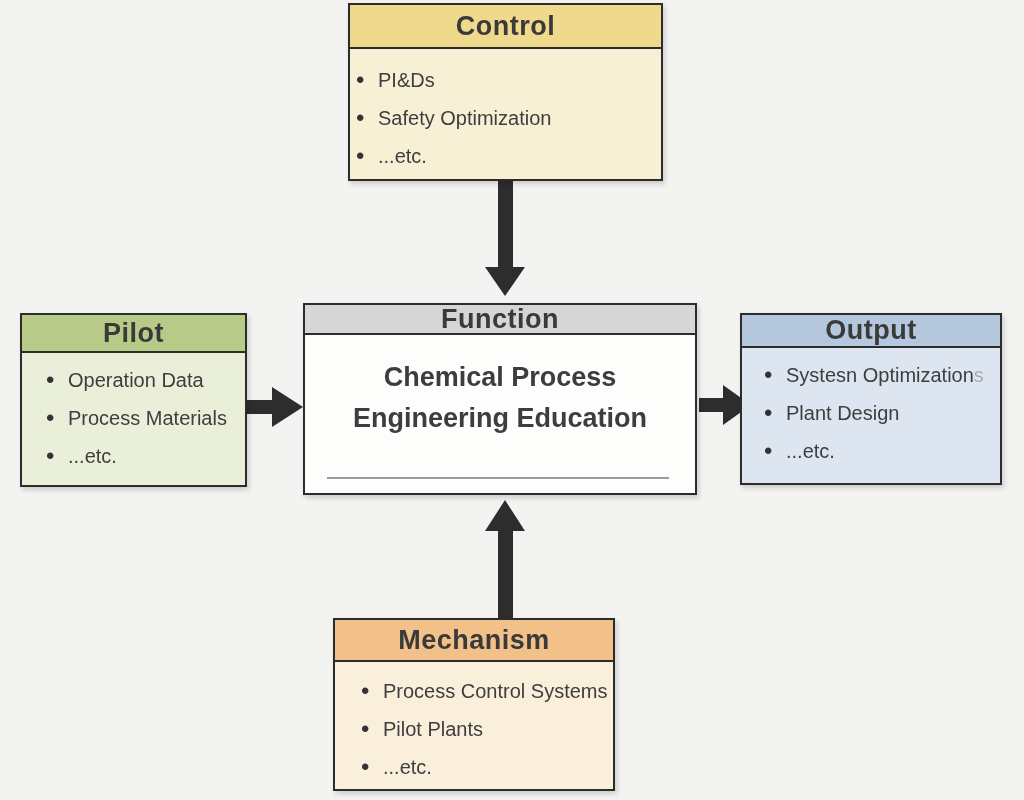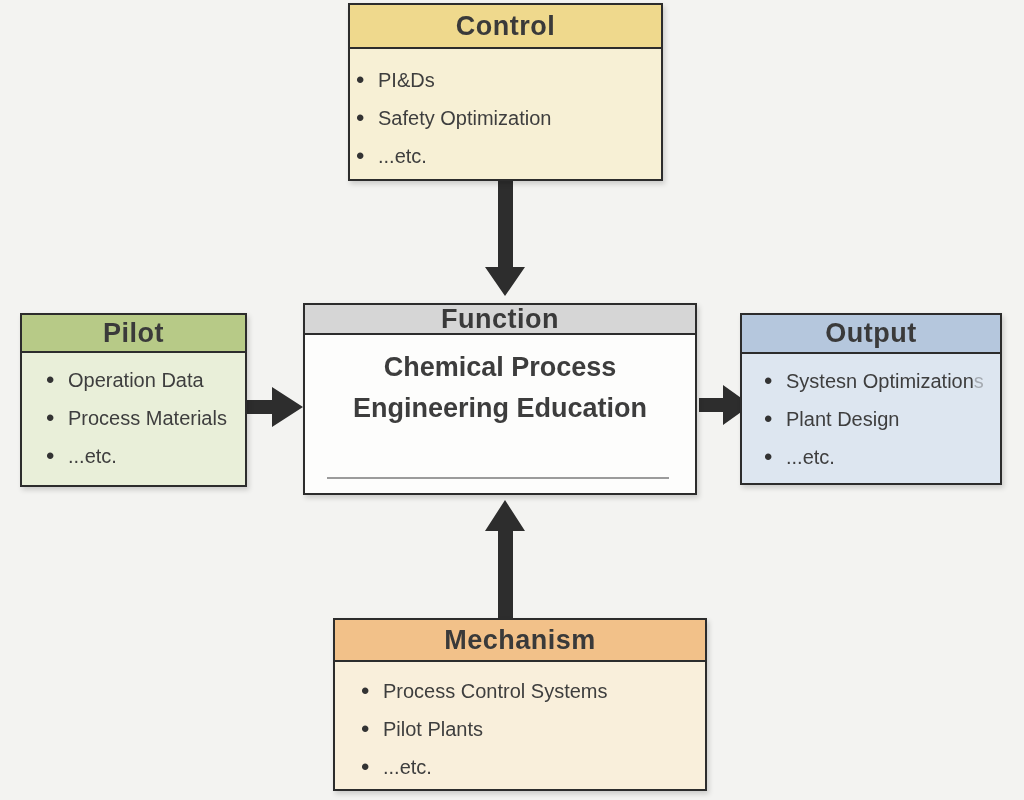--- a/index.html
+++ b/index.html
@@ -43,36 +43,36 @@
 
   
   #box-input{left:20px;top:313px;width:227px;height:174px;background:#e9efd9;}
   #box-input .hdr{height:38px;background:#b7ca87;}
   #box-input .items{padding-left:46px;padding-top:8px;}
 
   
   #box-function{left:303px;top:303px;width:394px;height:192px;background:#fdfdfc;}
   #box-function .hdr{height:30px;background:#d6d6d6;}
   .fn-content{
-    width:330px;margin:12px auto 0 auto;
+    width:330px;margin:22px auto 0 auto;
     text-align:center;font-weight:bold;font-size:27px;
     line-height:41px;color:#3d3d3d;
   }
   .fn-underline{
     position:absolute;left:22px;right:26px;bottom:14px;
     height:2px;background:#9b9b9b;
   }
 
   
   #box-output{left:740px;top:313px;width:262px;height:172px;background:#dde6f0;}
-  #box-output .hdr{height:39px;background:#b5c7dd;}
+  #box-output .hdr{height:33px;background:#b5c7dd;}
   #box-output .items{padding-left:44px;padding-top:8px;}
 
   
-  #box-mechanism{left:333px;top:618px;width:374px;height:173px;background:#f9efdb;}
+  #box-mechanism{left:333px;top:618px;width:282px;height:173px;background:#f9efdb;}
   #box-mechanism .hdr{height:42px;background:#f2c189;}
   #box-mechanism .items{padding-left:48px;padding-top:10px;}
 </style>
 </head>
 <body>
 
 <div class="stage">
 
   <svg class="arrows" width="1024" height="800" viewBox="0 0 1024 800">
     <polygon fill="#2d2d2d" points="498,181 513,181 513,267 525,267 505,296 485,267 498,267"></polygon>

